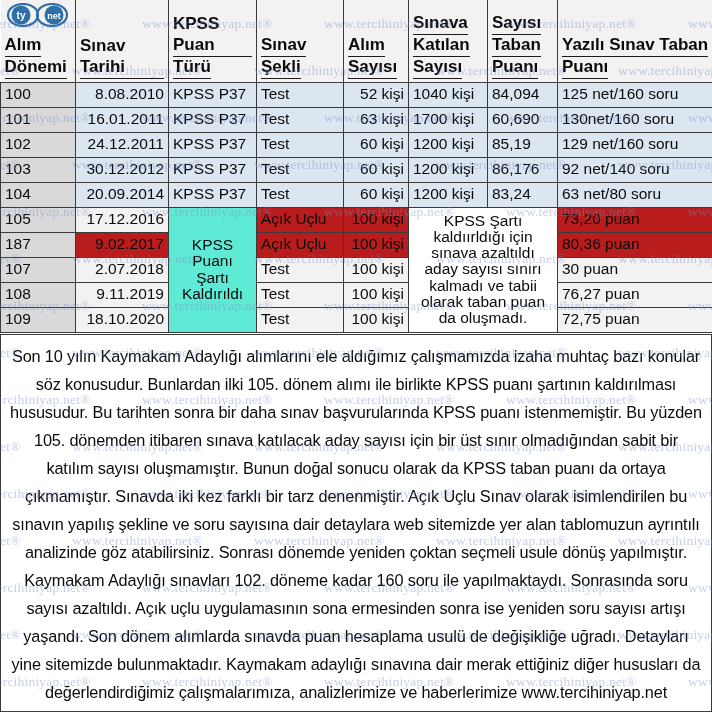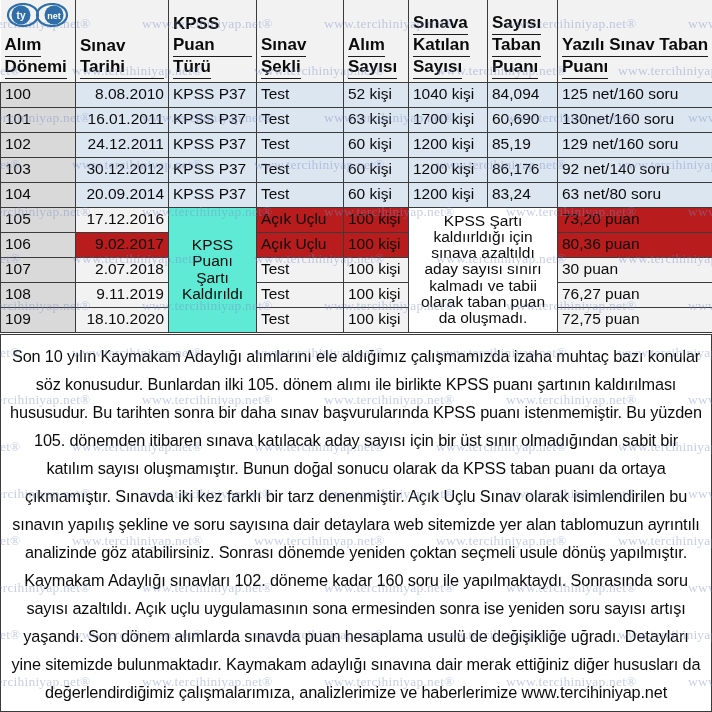--- a/index.html
+++ b/index.html
@@ -85,21 +85,21 @@
 
   .c-donem {
     background: #d9d9d9;
     font-weight: bold;
     text-align: left;
     padding-left: 6px;
   }
   .c-date   { text-align: right; padding-right: 5px; }
   .c-tur    { text-align: left;  padding-left: 5px; }
   .c-sekil  { text-align: left;  padding-left: 5px; }
-  .c-alim   { text-align: left;  padding-left: 5px; }
+  .c-alim   { text-align: right;  padding-left: 5px; }
   .c-katilan{ text-align: left;  padding-left: 5px; }
   .c-taban  { text-align: left;  padding-left: 5px; }
   .c-yazili { text-align: left;  padding-left: 6px; }
 
   .bg-blue  { background: #dce6f1; }
   .bg-lav   { background: #b91c1c; }
   .bg-wht   { background: #f2f2f2; }
 
   td.merged-note {
     background: #ffffff;
@@ -340,21 +340,21 @@
             <div>KPSS Puanı</div>
             <div>Şartı</div>
             <div>Kaldırıldı</div>
           </td>
       <td class="c-sekil bg-lav">Açık Uçlu</td>
       <td class="c-alim bg-lav">100 kişi</td>
       <td class="merged-note" colspan="2" rowspan="5">KPSS Şartı kaldıırldığı için sınava azaltıldı aday sayısı sınırı kalmadı ve tabii olarak taban puan da oluşmadı.</td>
       <td class="c-yazili bg-lav">73,20 puan</td>
     </tr>
     <tr class="body">
-      <td class="c-donem">106</td>
+      <td class="c-donem">187</td>
       <td class="c-date bg-lav">9.02.2017</td>
       <td class="c-sekil bg-lav">Açık Uçlu</td>
       <td class="c-alim bg-lav">100 kişi</td>
       <td class="c-yazili bg-lav">80,36 puan</td>
     </tr>
     <tr class="body">
       <td class="c-donem">107</td>
       <td class="c-date bg-wht">2.07.2018</td>
       <td class="c-sekil bg-wht">Test</td>
       <td class="c-alim bg-wht">100 kişi</td>

